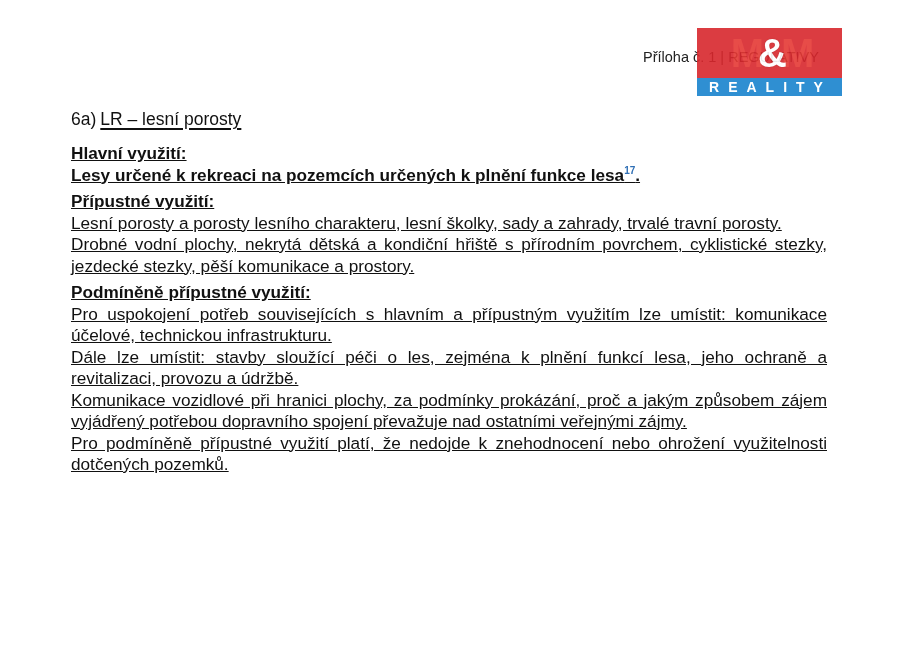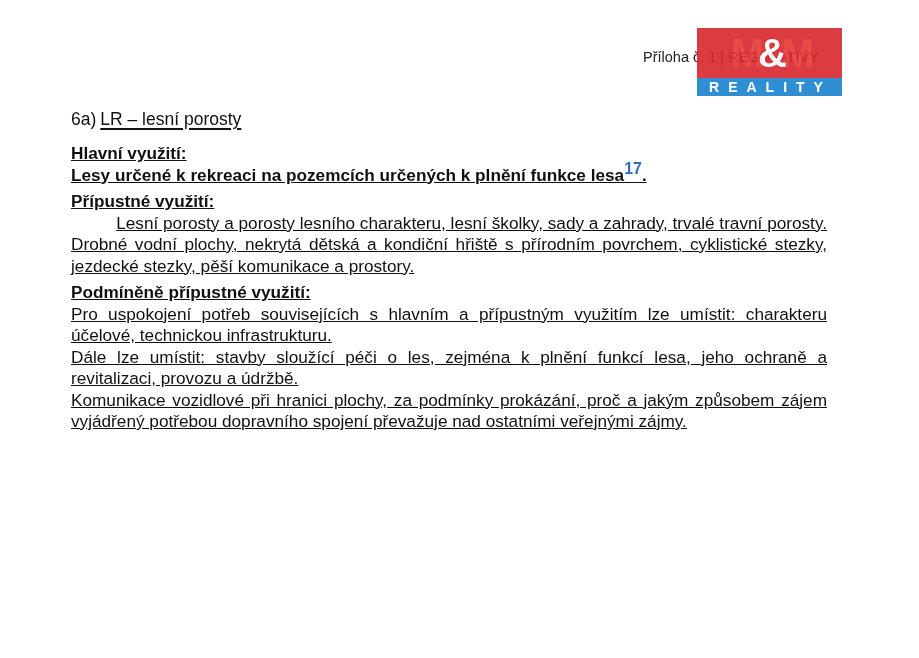--- a/index.html
+++ b/index.html
@@ -104,30 +104,30 @@
       text-decoration: underline;
     }
     .heading {
       font-weight: bold;
     }
     .main-use {
       font-weight: bold;
     }
     .main-use sup {
       color: #2f6fb5;
-      font-size: 16px;
+      font-size: 10px;
       vertical-align: 7px;
       line-height: 0;
     }
     p {
       margin: 0;
       text-align: justify;
     }
     .tight {
-      text-align: right;
+      text-align: left;
     }
   </style>
 </head>
 <body>
 
 <div class="running-header">Příloha č. 1 | REGULATIVY</div>
 
 <div class="logo">
   <div class="logo-top">
     <div class="logo-mark"><span>M</span><span class="amp">&amp;</span><span>M</span></div>
@@ -147,19 +147,20 @@
   </div>
 
   <div class="block">
     <div class="heading">Přípustné využití:</div>
     <p class="tight">Lesní porosty a porosty lesního charakteru, lesní školky, sady a zahrady, trvalé travní porosty.</p>
     <p>Drobné vodní plochy, nekrytá dětská a kondiční hřiště s přírodním povrchem, cyklistické stezky, jezdecké stezky, pěší komunikace a prostory.</p>
   </div>
 
   <div class="block">
     <div class="heading">Podmíněně přípustné využití:</div>
-    <p>Pro uspokojení potřeb souvisejících s hlavním a přípustným využitím lze umístit: charakteru účelové, technickou infrastrukturu.</p>
+    <p>Pro uspokojení potřeb souvisejících s hlavním a přípustným využitím lze umístit: komunikace účelové, technickou infrastrukturu.</p>
     <p>Dále lze umístit: stavby sloužící péči o les, zejména k plnění funkcí lesa, jeho ochraně a revitalizaci, provozu a údržbě.</p>
     <p>Komunikace vozidlové při hranici plochy, za podmínky prokázání, proč a jakým způsobem zájem vyjádřený potřebou dopravního spojení převažuje nad ostatními veřejnými zájmy.</p>
+    <p>Pro podmíněně přípustné využití platí, že nedojde k znehodnocení nebo ohrožení využitelnosti dotčených pozemků.</p>
   </div>
 
 
 </div>
 
 </body></html>

